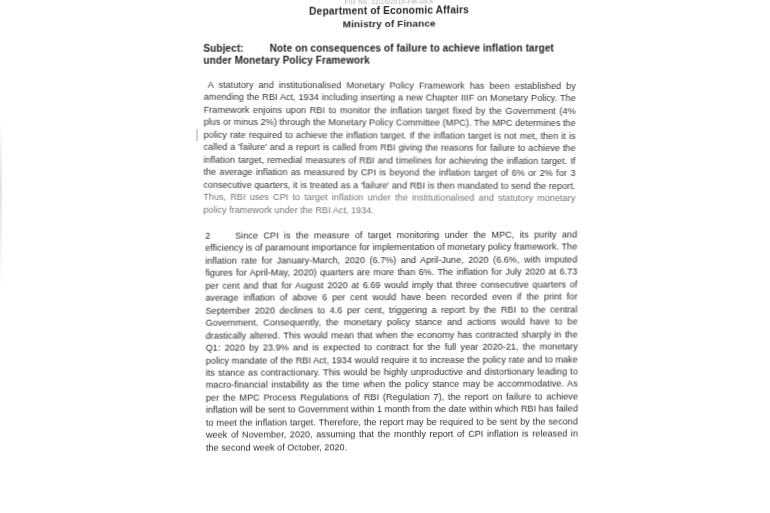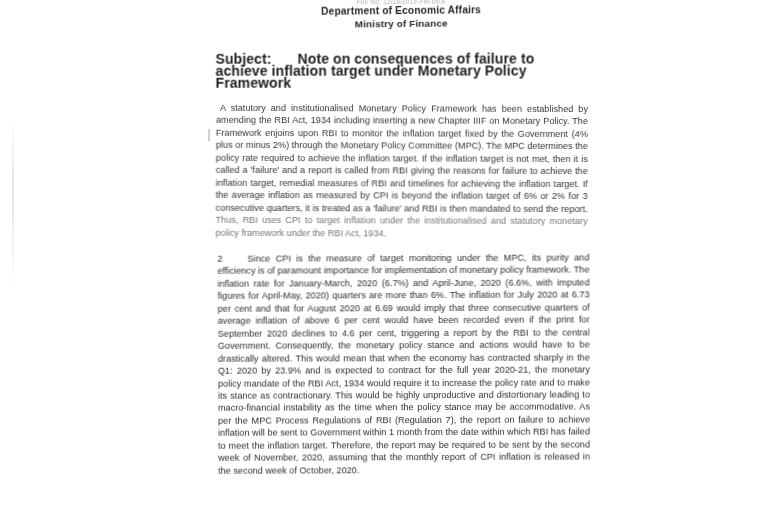--- a/index.html
+++ b/index.html
@@ -12,21 +12,21 @@
     width: 770px;
     height: 513px;
     overflow: hidden;
     font-family: "Liberation Sans", sans-serif;
     position: relative;
   }
 
   
   #scan-page {
     position: absolute;
-    left: 12px;
+    left: 0;
     top: 0;
     width: 608px;
     height: 513px;
     background: #ffffff;
   }
 
   
   .paper-tint {
     position: absolute;
     left: 0; top: 0;
@@ -67,23 +67,23 @@
     line-height: 12.5px;
     letter-spacing: 0.15px;
     color: #262626;
     filter: blur(0.18px);
   }
   .org-line.second {
     font-size: 9.9px;
   }
 
   .subject-block {
-    margin-top: 21px;
+    margin-top: 11px;
     font-weight: bold;
-    font-size: 14px;
+    font-size: 10px;
     line-height: 12.2px;
     letter-spacing: 0.1px;
     color: #222;
     transform: rotate(0.5deg);
     transform-origin: 0 0;
     filter: blur(0.2px);
   }
   .subject-label {
     display: inline-block;
   }

